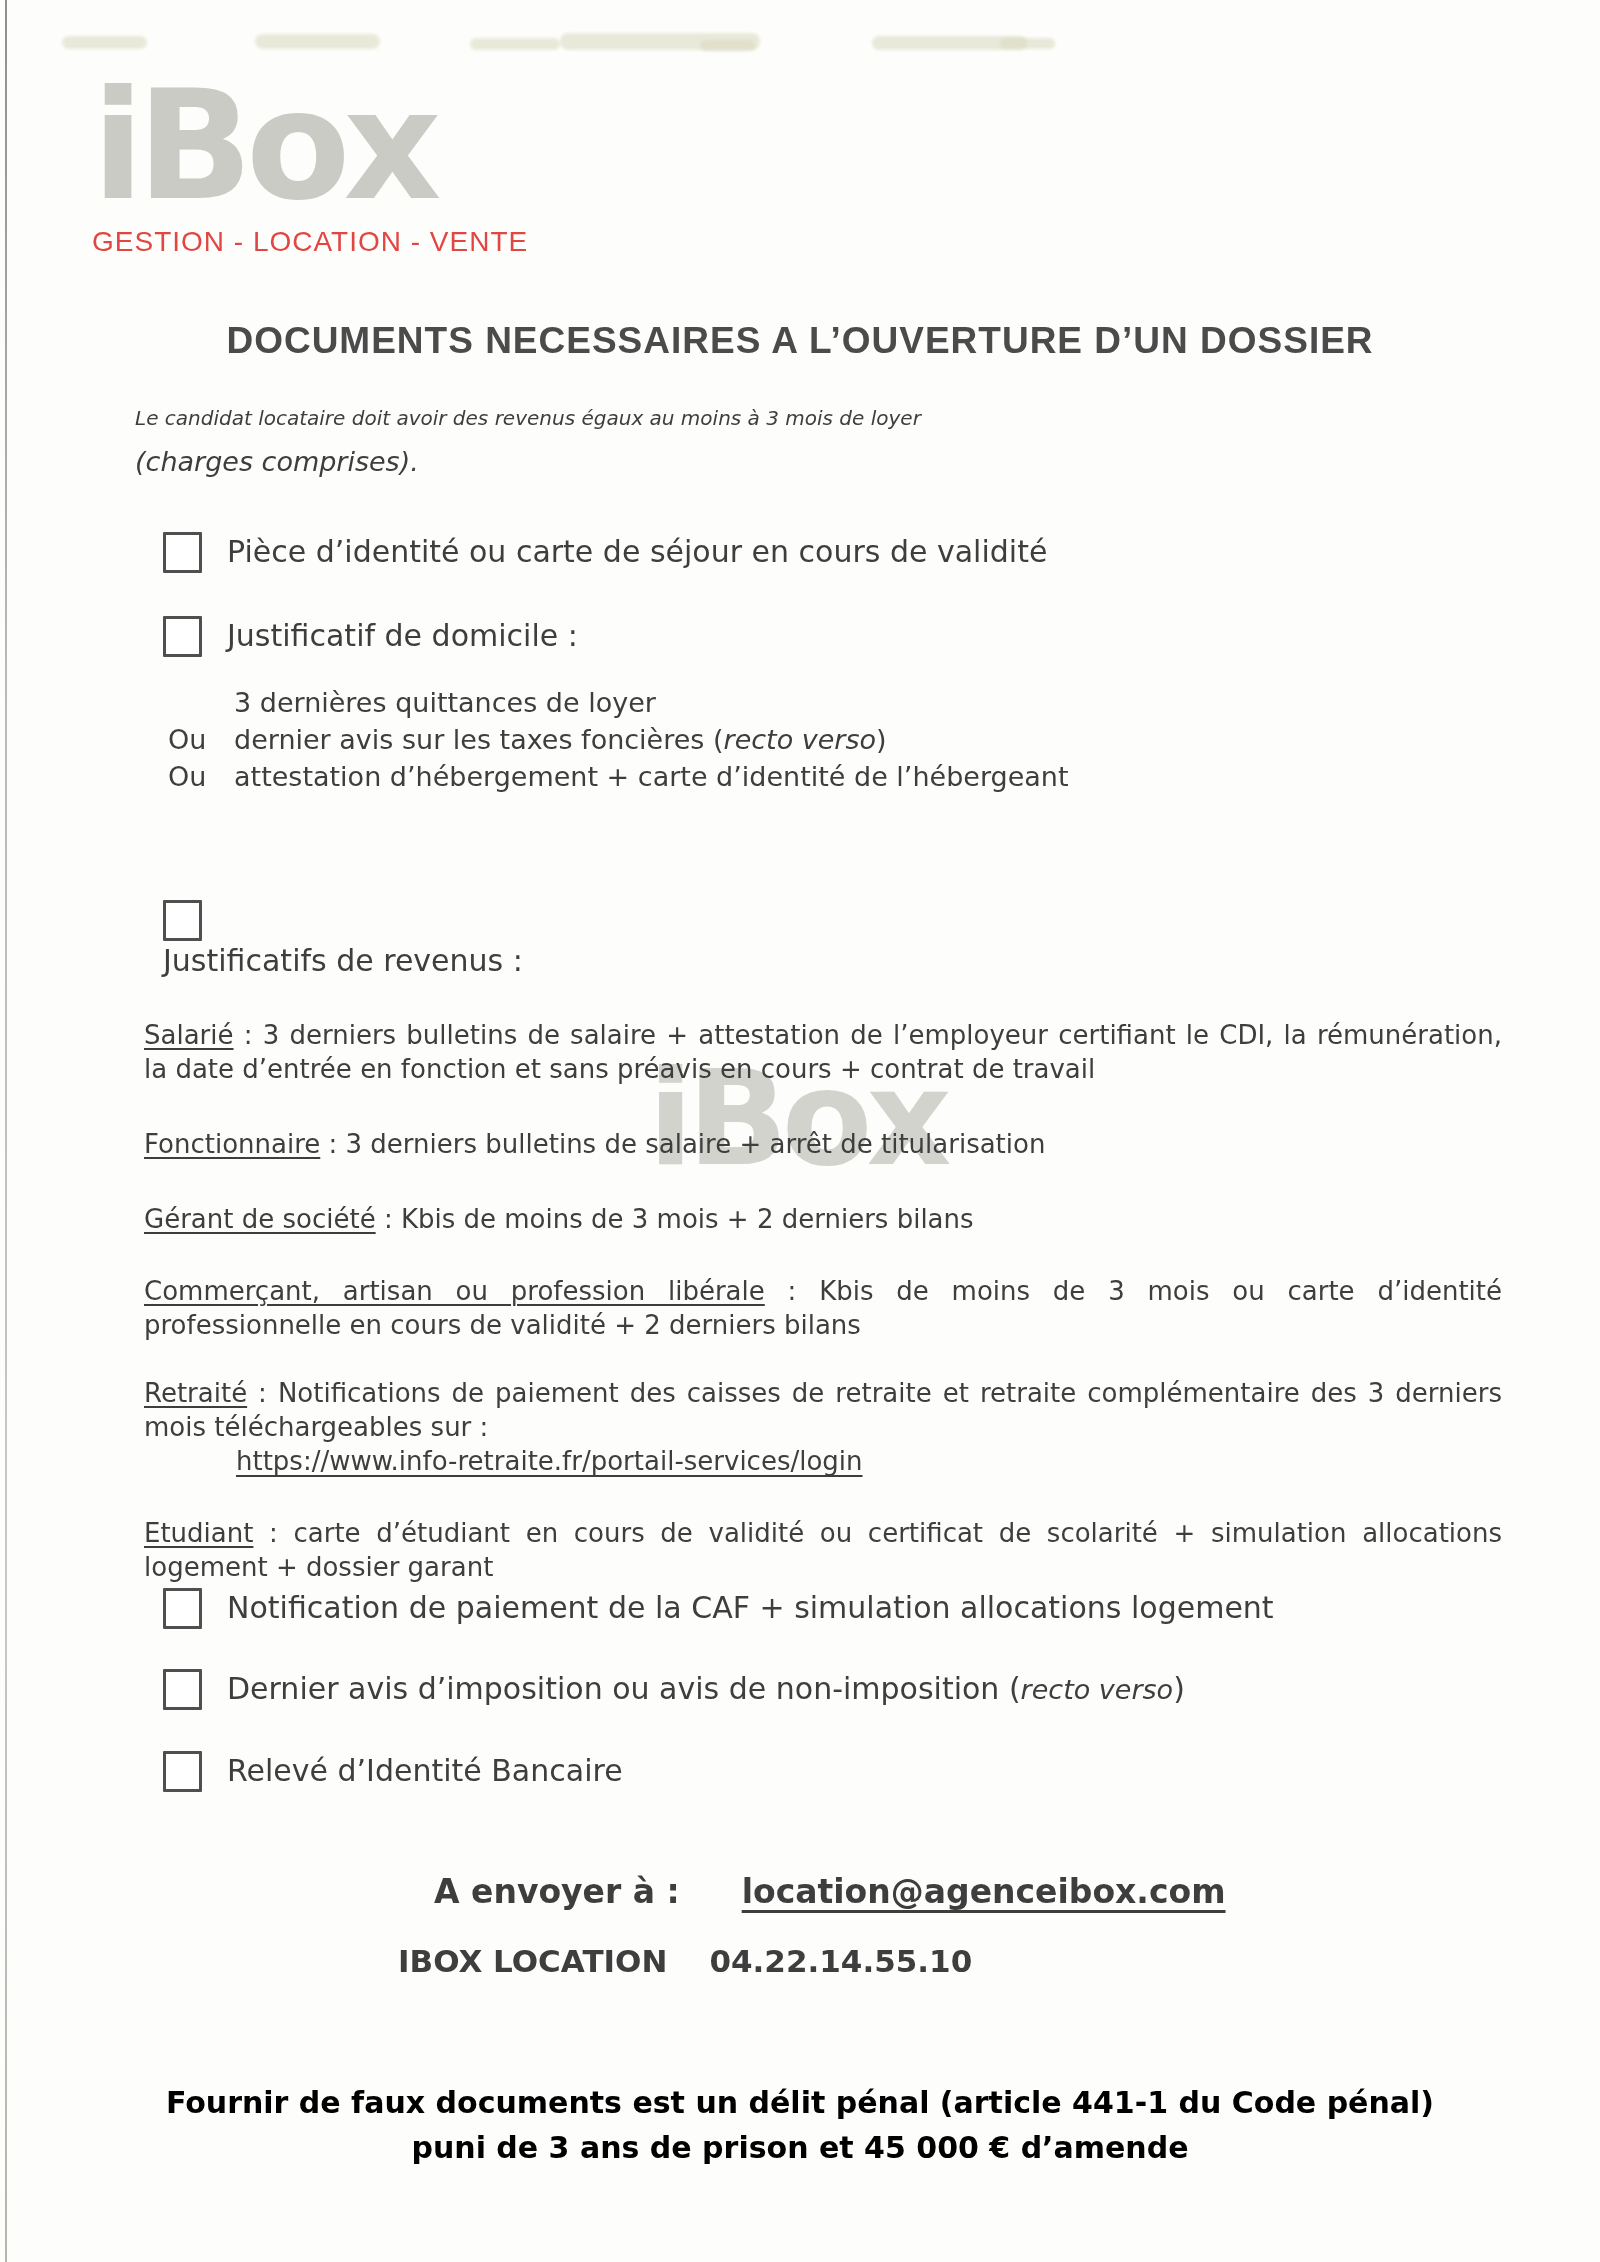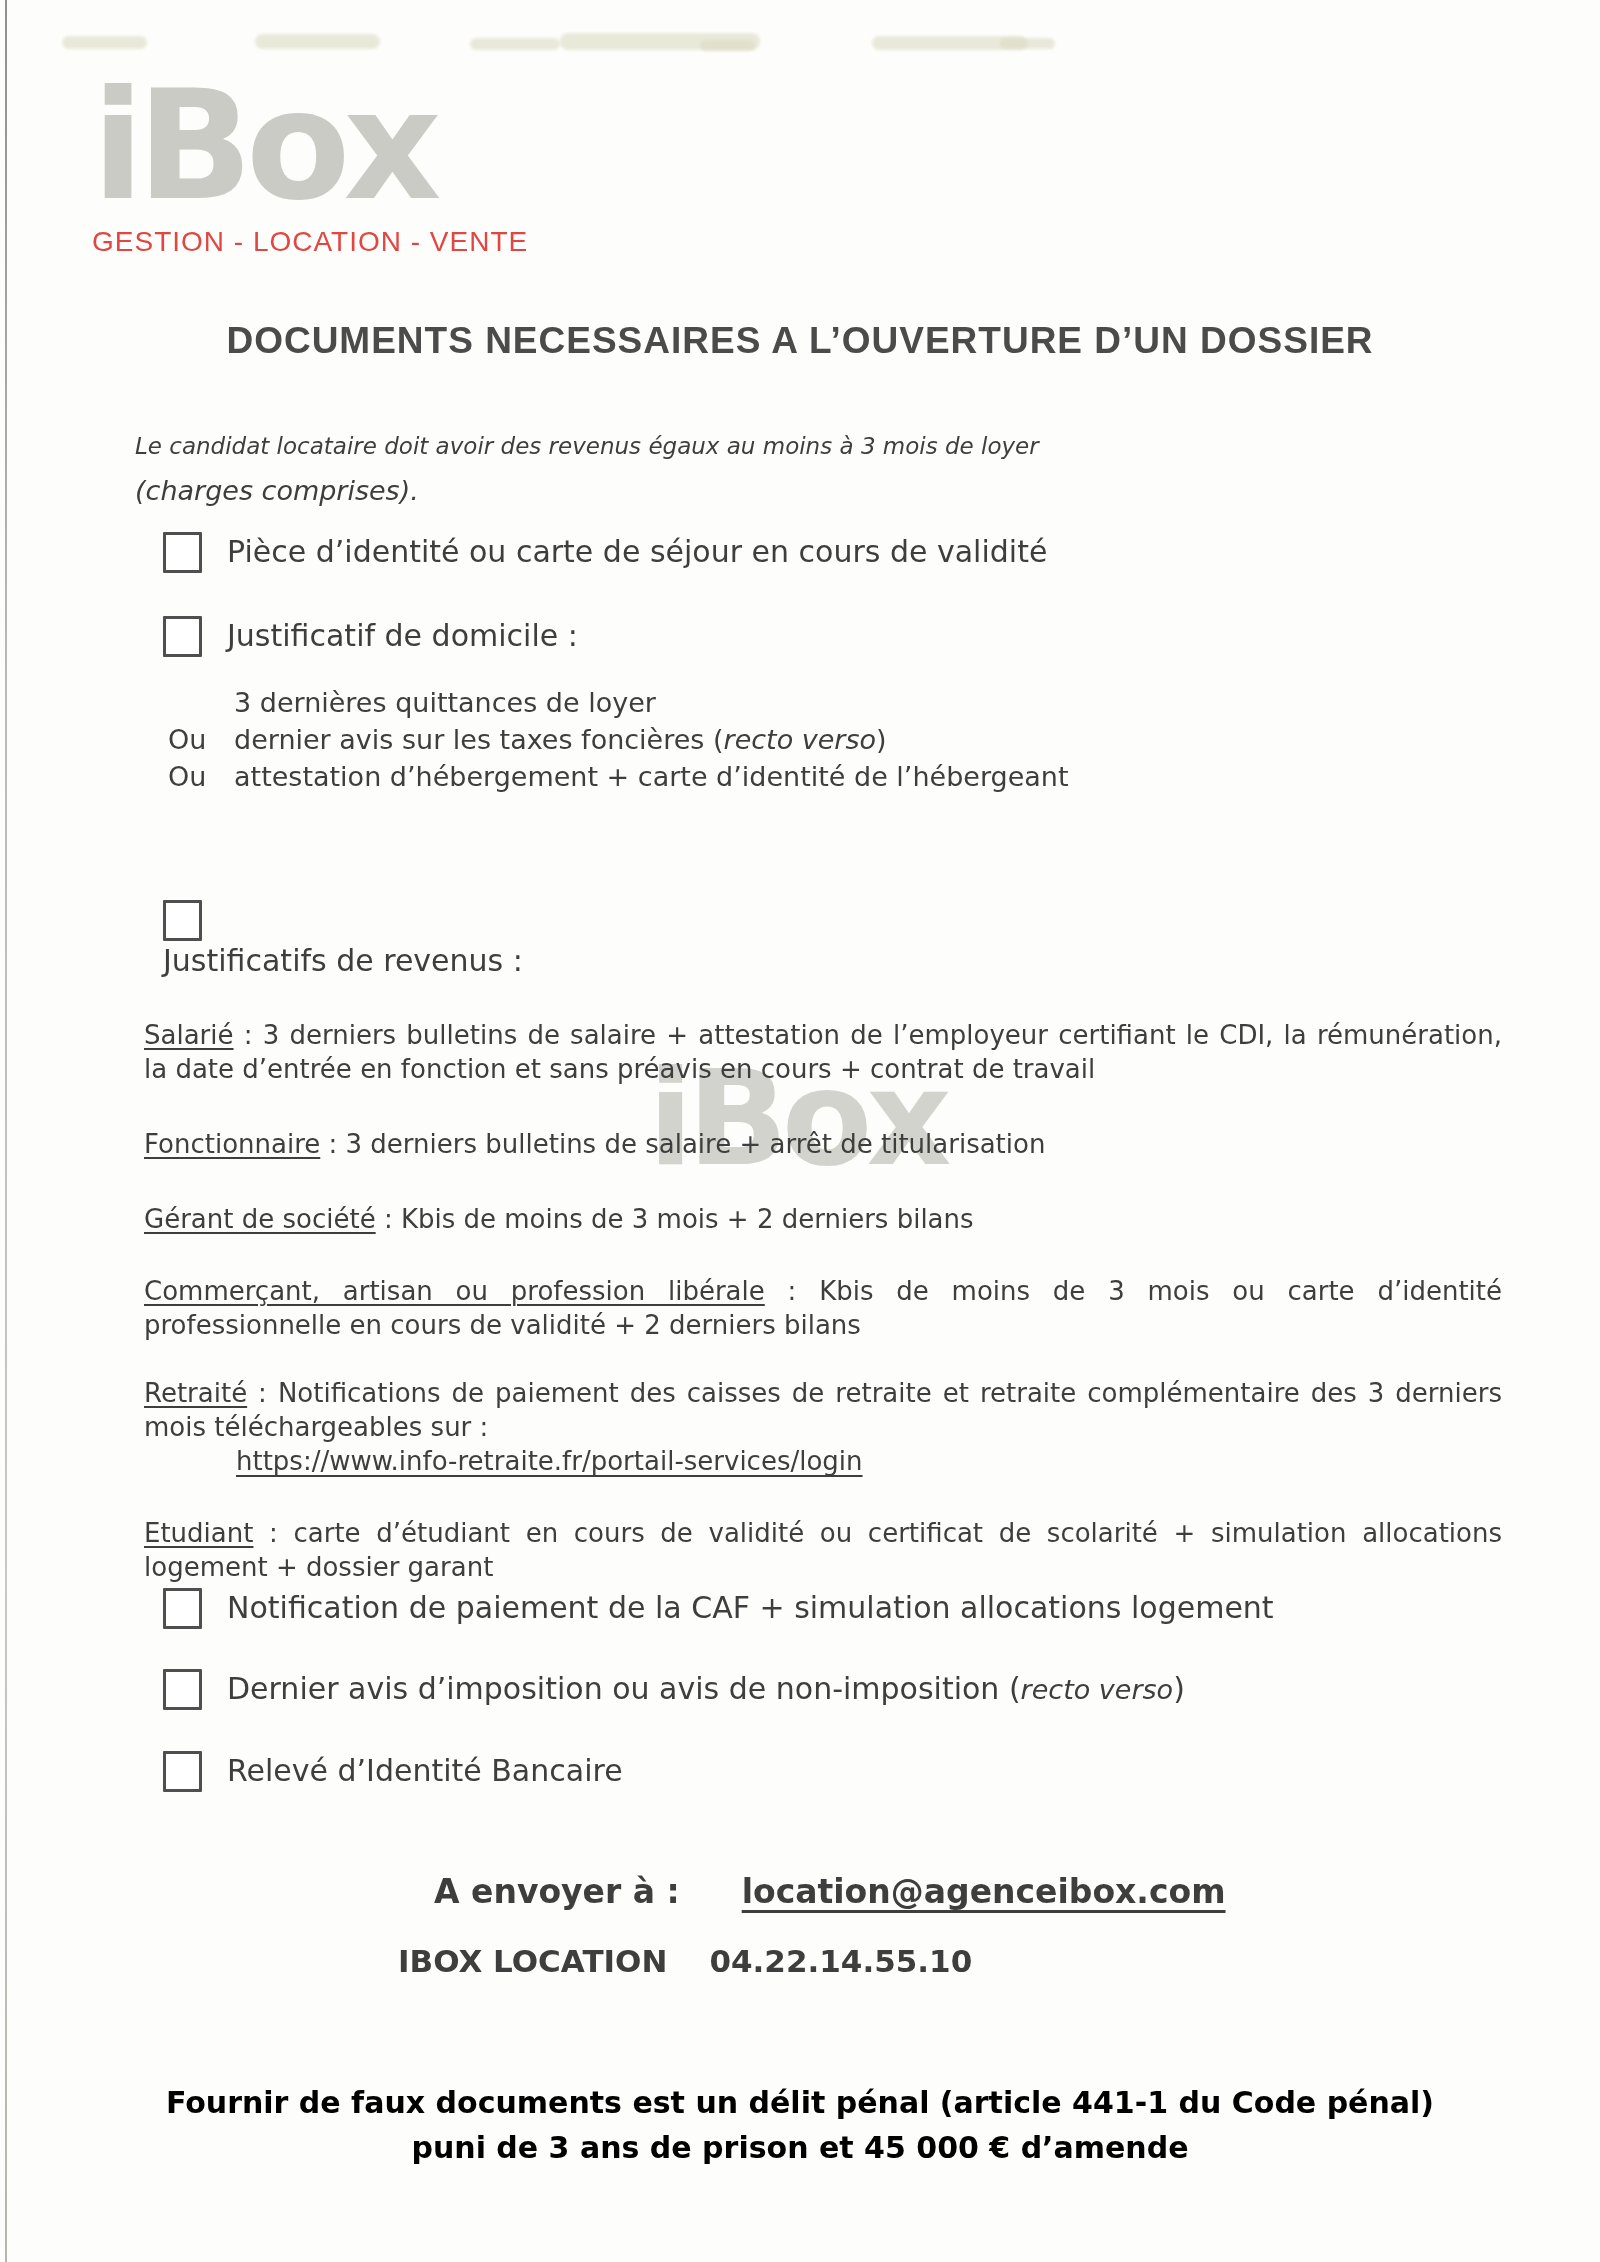--- a/index.html
+++ b/index.html
@@ -27,21 +27,21 @@
     font-size:28px;letter-spacing:1px;color:#e04743;}
 
   .watermark{position:absolute;left:648px;top:1052px;z-index:0;
     font-weight:bold;font-size:132px;line-height:1;letter-spacing:-6px;color:#d3d3cd;}
 
   .doc-title{position:absolute;top:320px;left:0;width:100%;text-align:center;z-index:1;
     font-family:"Liberation Sans",sans-serif;font-weight:bold;font-size:37px;
     letter-spacing:1px;color:#4b4b4b;}
 
   .intro{position:absolute;top:406px;left:135px;z-index:1;font-style:italic;}
-  .intro-l1{font-size:23px;margin-top:27px;}
+  .intro-l1{font-size:20px;}
   .intro-l2{font-size:27px;margin-top:16px;}
 
   .check-row{position:absolute;left:163px;display:flex;align-items:flex-start;z-index:1;}
   .checkbox{width:33px;height:35px;border:3px solid #4f4f4f;border-radius:1px;
     background:#fff;margin-right:25px;flex:none;}
   .check-label{font-size:30px;line-height:40px;white-space:nowrap;}
   .r-identity{top:532px;}
   .r-domicile{top:616px;}
   .r-facture{top:822px;}
   .r-revenus{top:900px;flex-direction:column;}

